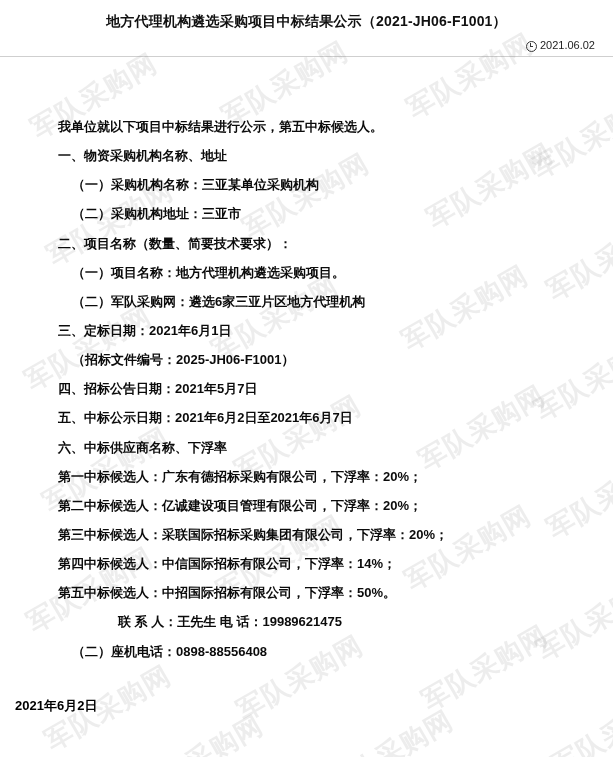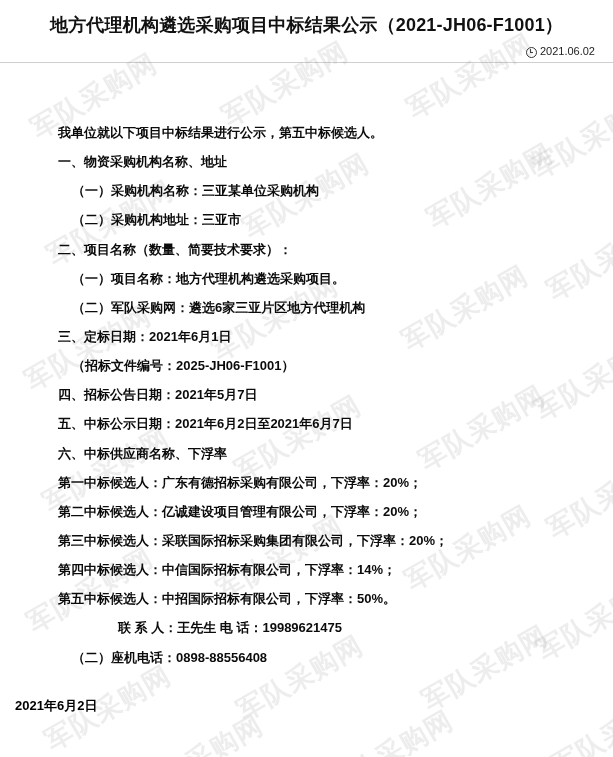--- a/index.html
+++ b/index.html
@@ -23,21 +23,21 @@
     box-sizing: border-box;
   }
 
   
   .doc-header {
     position: relative;
     padding-top: 13px;
     text-align: center;
   }
   .doc-title {
-    font-size: 18px;
+    font-size: 14px;
     font-weight: 600;
     letter-spacing: 0.2px;
     color: #111;
   }
   .doc-date-row {
     margin-top: 8px;
     padding-right: 18px;
     font-size: 11px;
     color: #222;
     display: flex;

